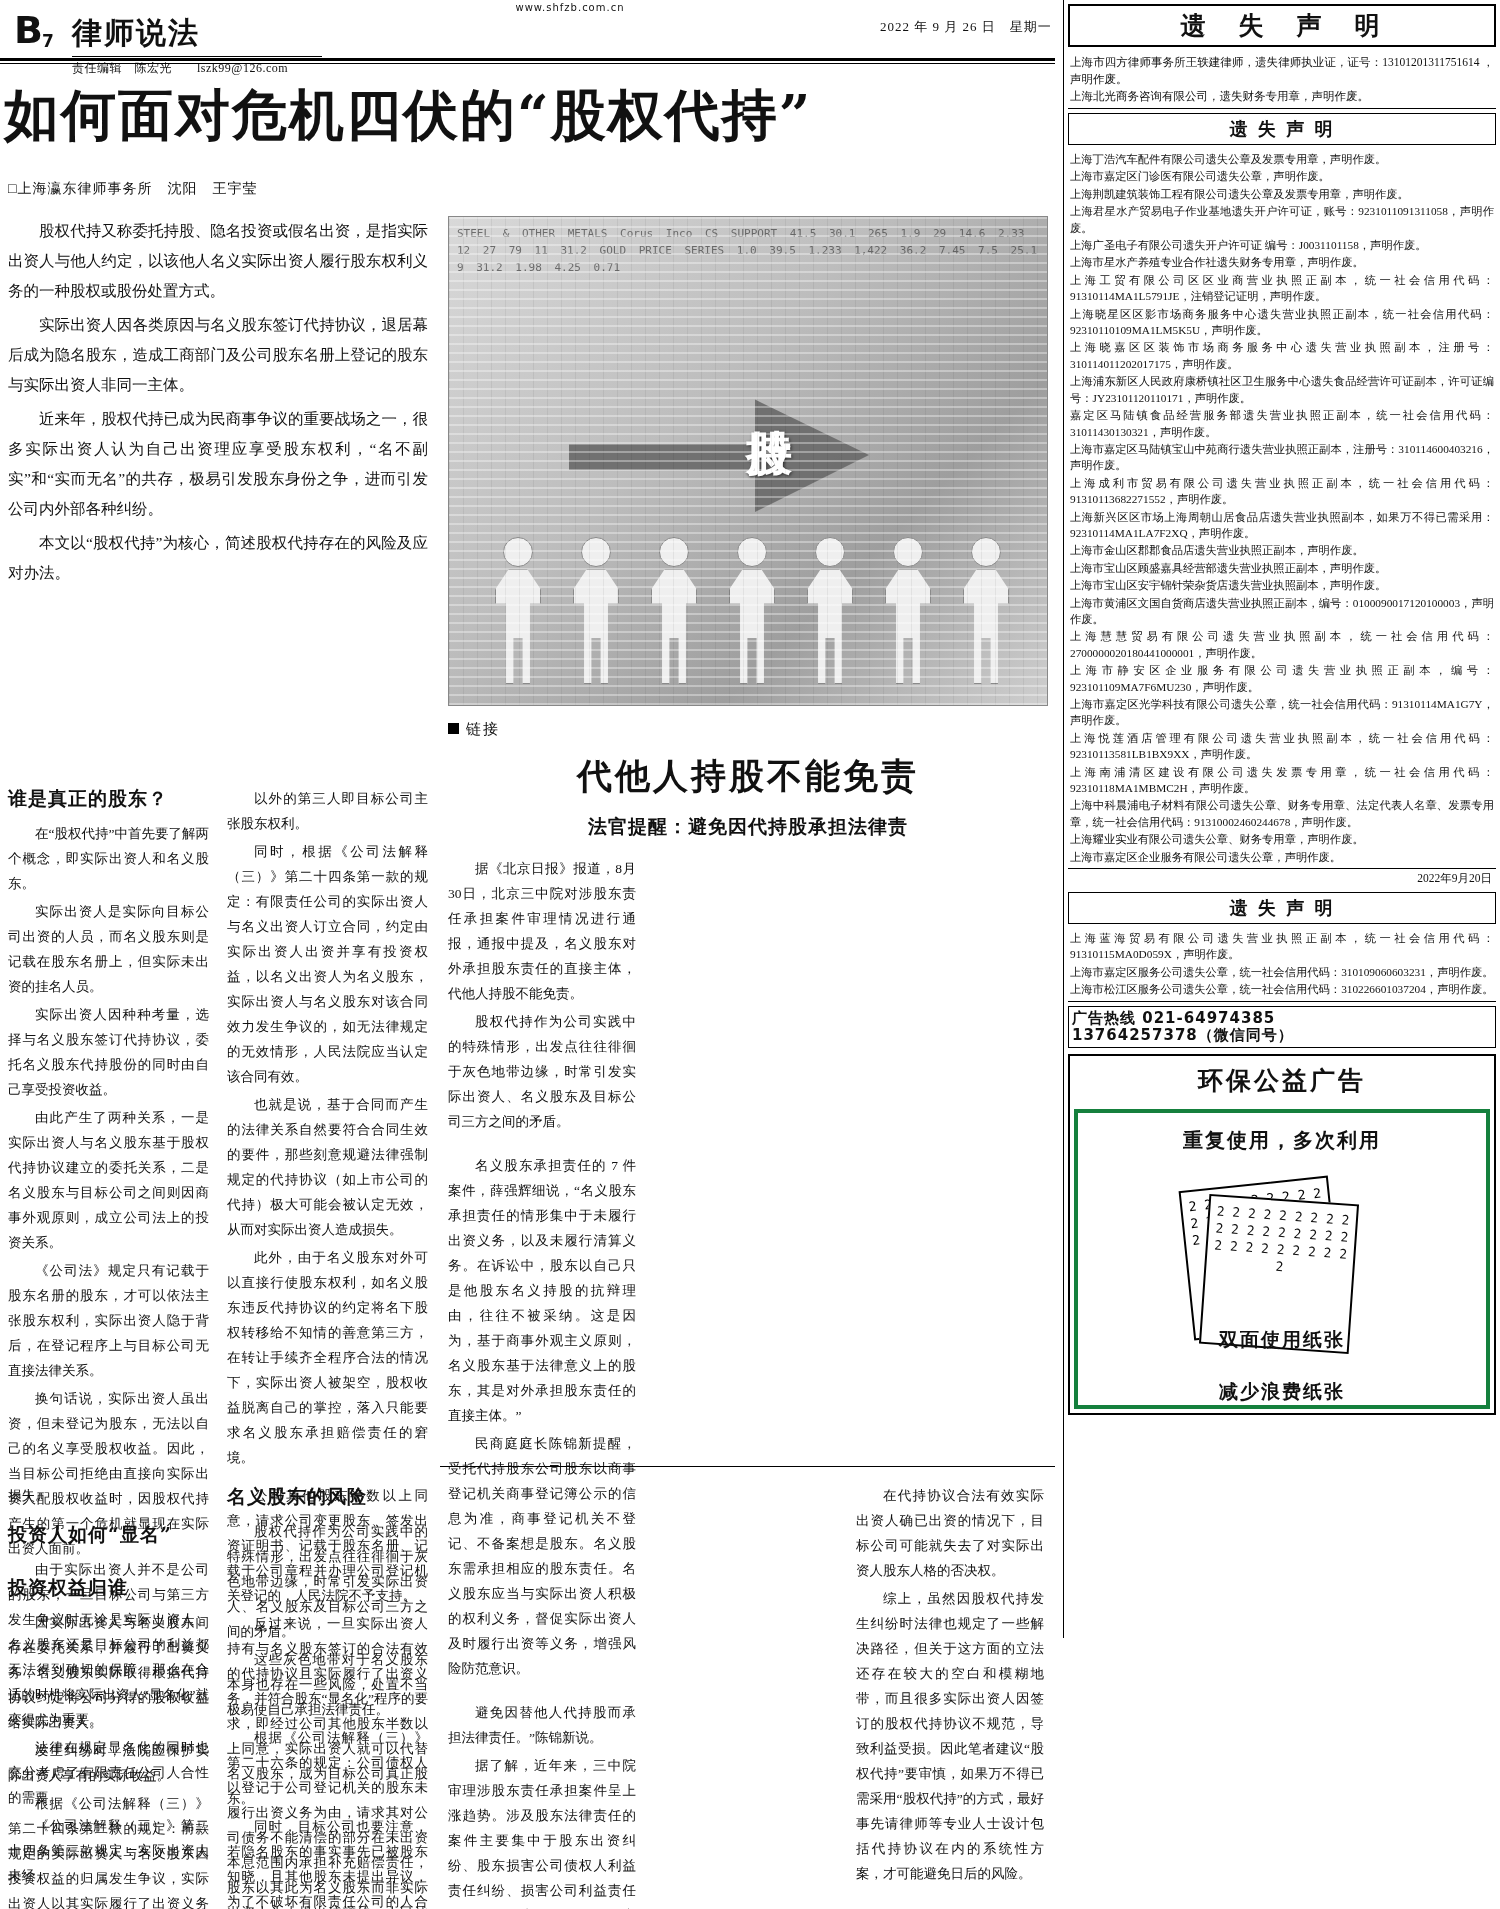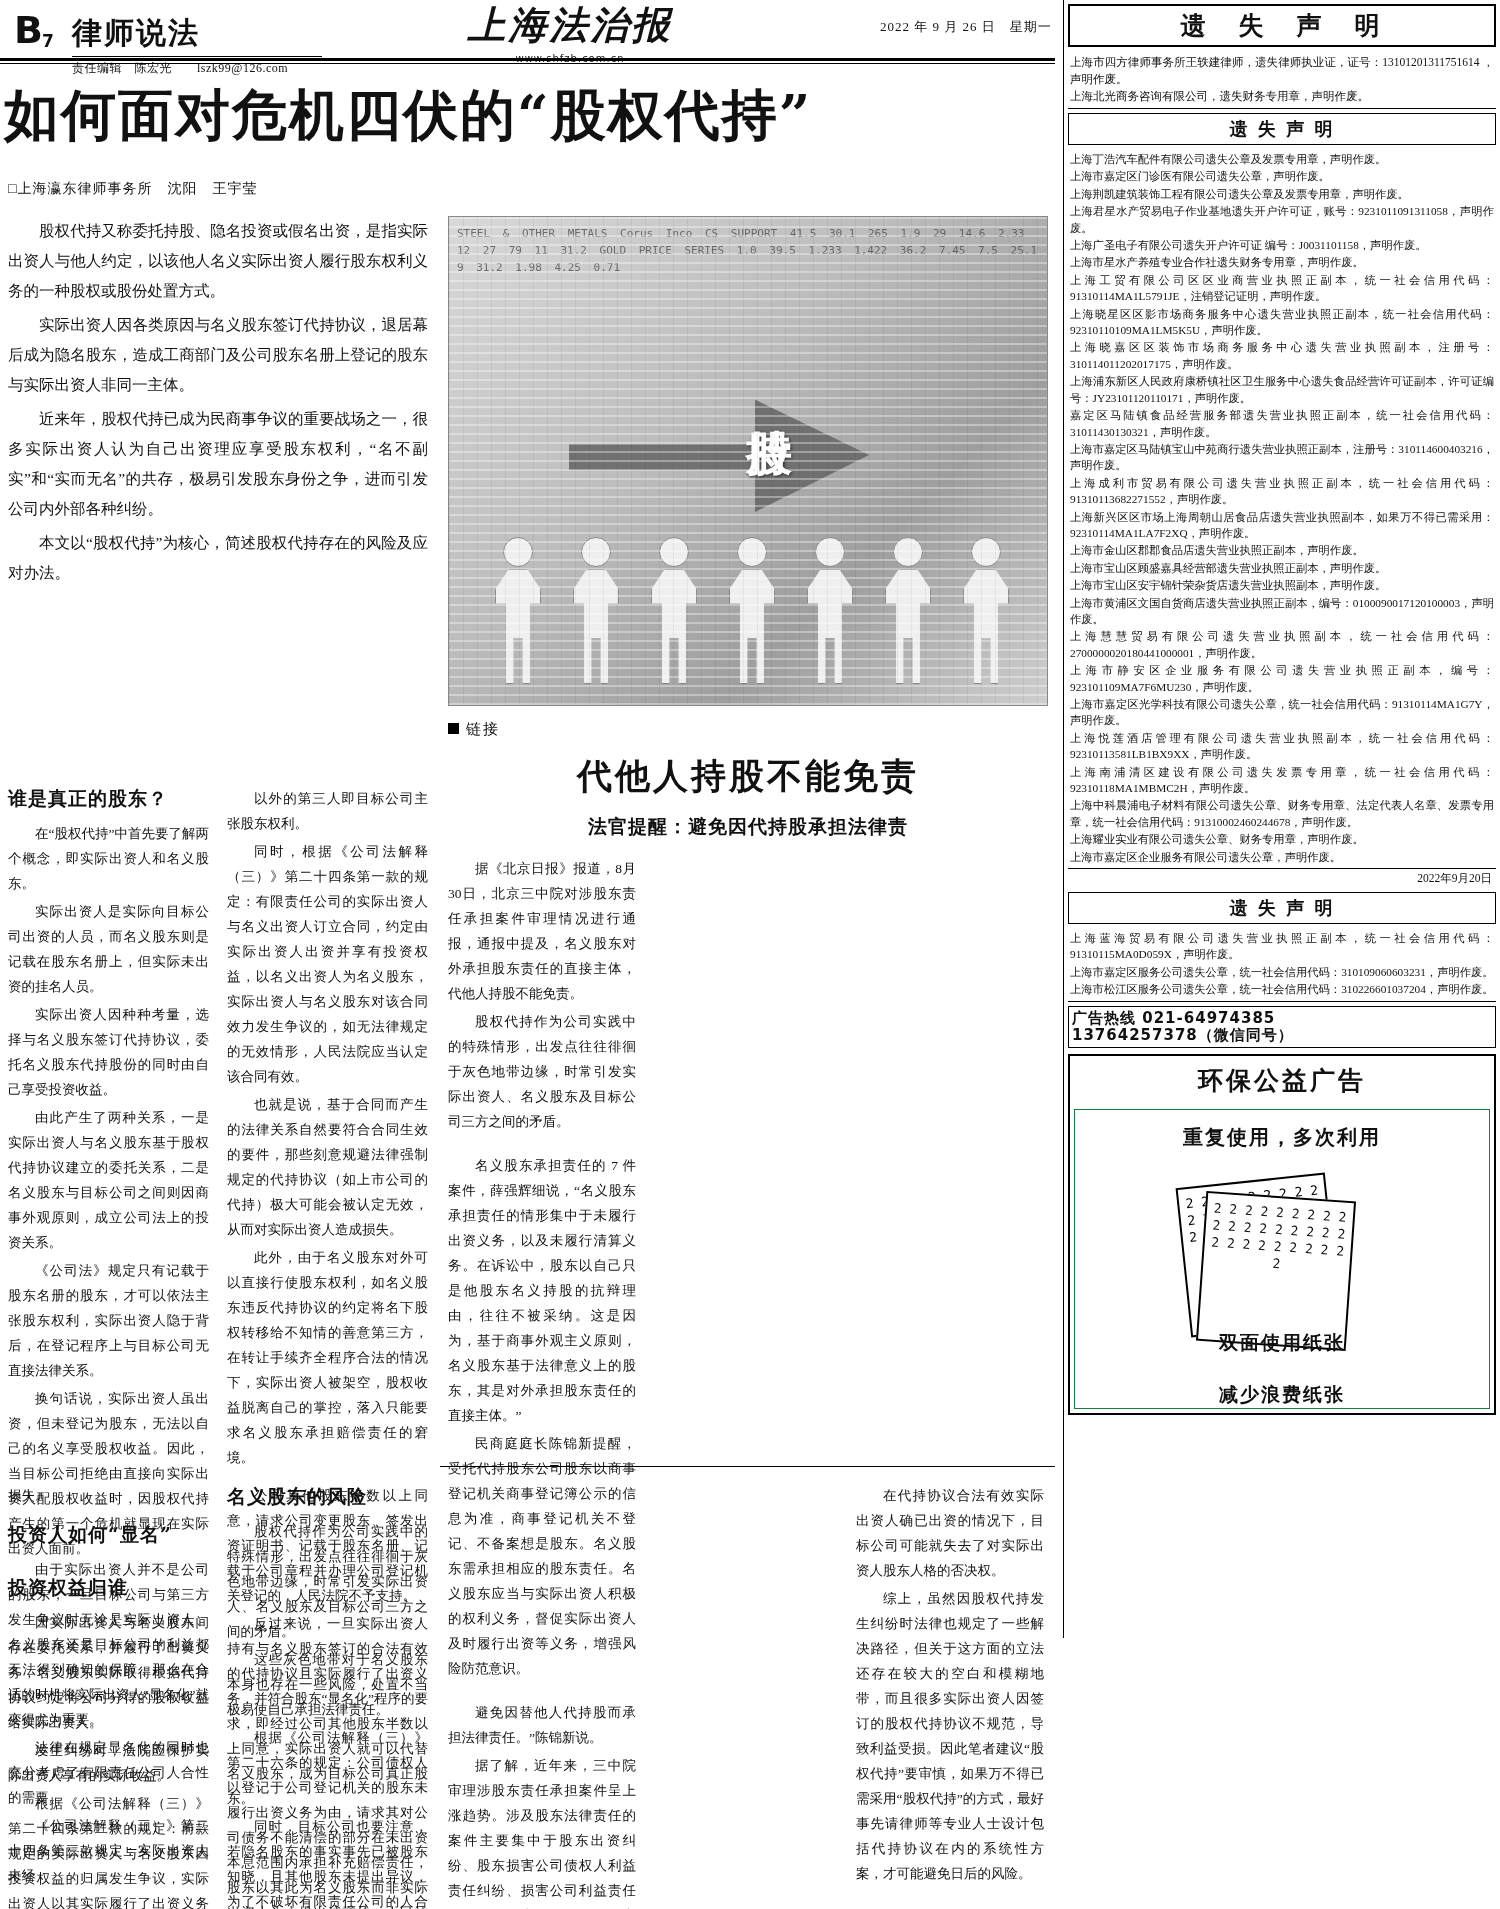--- a/index.html
+++ b/index.html
@@ -217,21 +217,21 @@
   .rail-sign { text-align: right; font-size: 11.5px; padding: 2px 4px; }
 
   .ad-box {
     border: 2px solid #000; margin-top: 6px; padding: 4px; text-align: center;
   }
   .ad-box .ad-title {
     font-family: "DejaVu Serif", serif; font-weight: bold; font-size: 25px; letter-spacing: 3px;
     padding: 4px 0 8px 0;
   }
   .eco-art {
-    border: 1px solid #15803d; height: 300px; position: relative; margin-top: 4px;
+    border: 4px solid #15803d; height: 300px; position: relative; margin-top: 4px;
     background: #fff; overflow: hidden;
   }
   .eco-art .t1 {
     position: absolute; top: 14px; left: 50%; transform: translateX(-50%);
     font-family: "DejaVu Serif", serif; font-weight: bold; font-size: 20px; letter-spacing: 2px;
   }
   .eco-art .t2 {
     position: absolute; bottom: 52px; left: 50%; transform: translateX(-50%);
     font-family: "DejaVu Serif", serif; font-weight: bold; font-size: 19px; letter-spacing: 2px;
   }
@@ -264,21 +264,20 @@
   <div class="masthead">
     <div class="page-num-box">
       <span class="bignum">B</span>
       <span class="subnum">7</span>
     </div>
     <div class="column-title">
       <div class="ct-main">律师说法</div>
       <div class="ct-sub">责任编辑　陈宏光　　lszk99@126.com</div>
     </div>
     <div class="paper-logo">
-      <div class="pl-name">上海法治报</div>
       <div class="pl-url">www.shfzb.com.cn</div>
     </div>
     <div class="issue-date">2022 年 9 月 26 日　星期一</div>
     <div class="masthead-rule"></div>
     <div class="masthead-rule2"></div>
   </div>
 
   <div class="headline">如何面对危机四伏的“股权代持”</div>
   <div class="byline">□上海瀛东律师事务所　沈阳　王宇莹</div>
 

